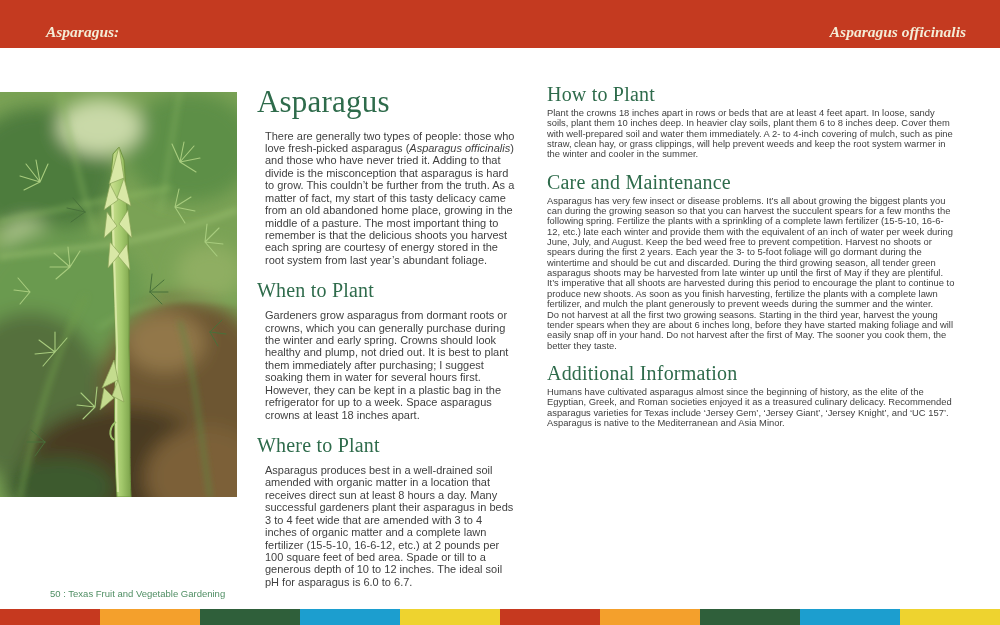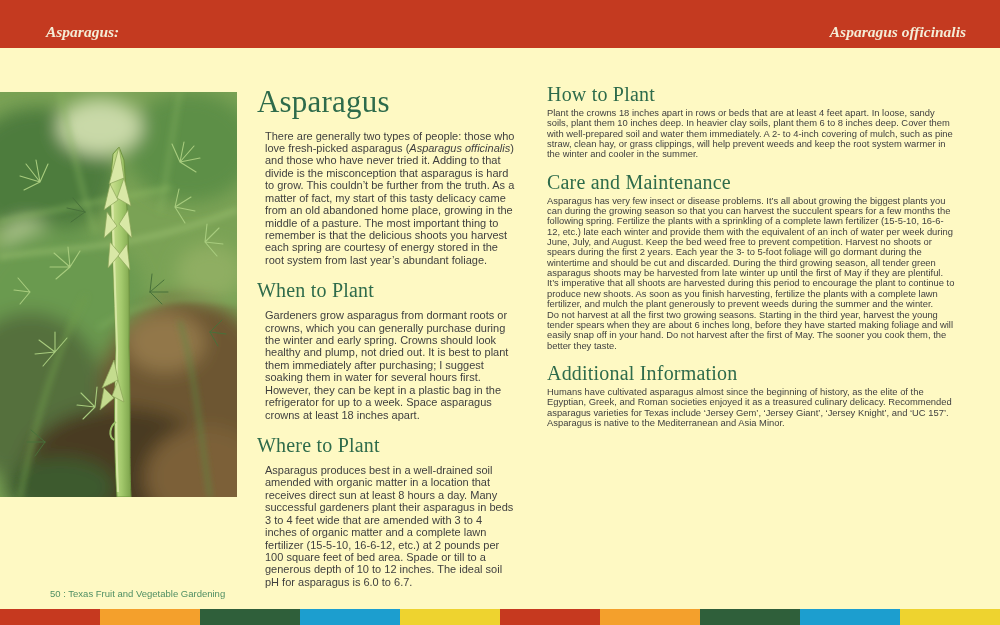--- a/index.html
+++ b/index.html
@@ -1,18 +1,18 @@
 <!DOCTYPE html>
 <html><head>
 <meta charset="utf-8">
 <style>
   html,body { margin:0; padding:0; background:#e8e8e8; }
   .page {
     position:relative; width:1000px; height:625px; margin:0 auto;
-    background:#fef9c3; overflow:hidden;
+    background:#ffffff; overflow:hidden;
     font-family:"Liberation Sans", sans-serif;
   }
   
   .header-bar {
     position:absolute; top:0; left:0; width:1000px; height:48px;
     background:#C43A20; box-sizing:border-box;
     display:flex; justify-content:space-between; align-items:flex-end;
     padding:0 34px 7px 46px;
     font-family:"Liberation Serif", serif; font-style:italic; font-weight:bold;
     font-size:15.5px; color:#F4ECD6;

